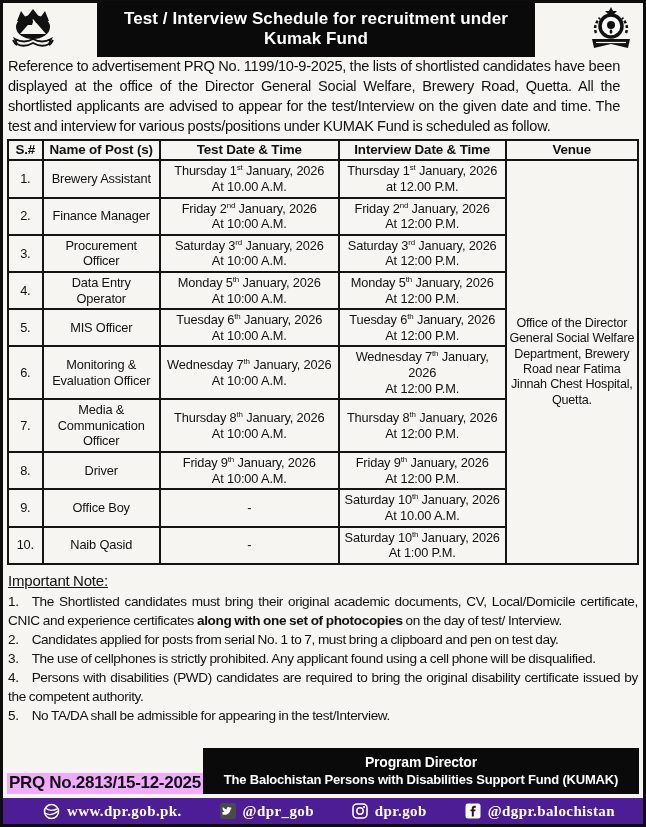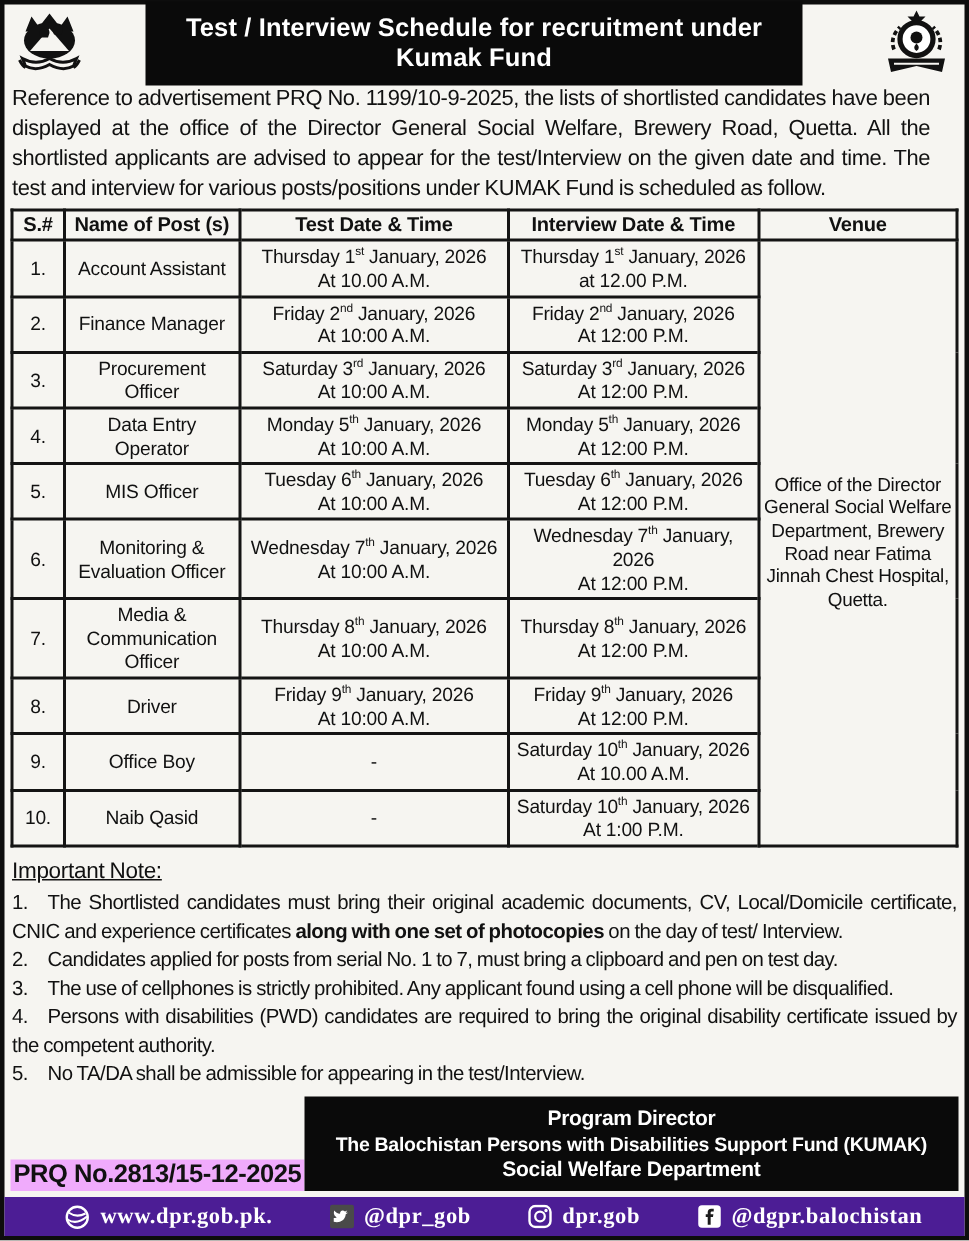--- a/index.html
+++ b/index.html
@@ -142,21 +142,21 @@
         <th>S.#</th>
         <th>Name of Post (s)</th>
         <th>Test Date &amp; Time</th>
         <th>Interview Date &amp; Time</th>
         <th>Venue</th>
       </tr>
     </thead>
     <tbody>
       <tr>
         <td>1.</td>
-        <td>Account Assistant</td>
+        <td>Brewery Assistant</td>
         <td>
             <div class="dt">Thursday 1<sup>st</sup> January, 2026</div>
             <div class="dt">At 10.00 A.M.</div>
           </td>
         <td>
             <div class="dt">Thursday 1<sup>st</sup> January, 2026</div>
             <div class="dt"></div>
             <div class="dt">at 12.00 P.M.</div>
           </td>
         <td class="venue-cell" rowspan="10">Office of the Director General Social Welfare Department, Brewery Road near Fatima Jinnah Chest Hospital, Quetta.</td>
@@ -288,21 +288,20 @@
     <div class="note"><span class="note-num">3.</span><span>The use of cellphones is strictly prohibited. Any applicant found using a cell phone will be disqualified.</span><b></b><span></span></div>
     <div class="note"><span class="note-num">4.</span><span>Persons with disabilities (PWD) candidates are required to bring the original disability certificate issued by the competent authority.</span><b></b><span></span></div>
     <div class="note"><span class="note-num">5.</span><span>No TA/DA shall be admissible for appearing in the test/Interview.</span><b></b><span></span></div>
   </div>
 
   <div class="footer-row">
     <div class="prq">PRQ No.2813/15-12-2025</div>
     <div class="sig-box">
       <div class="sig-line">Program Director</div>
       <div class="sig-line long">The Balochistan Persons with Disabilities Support Fund (KUMAK)</div>
-      <div class="sig-line">Social Welfare Department</div>
     </div>
   </div>
 
   <div class="social-bar">
     <div class="social-item">
       <span>
         <svg width="17" height="17" viewBox="0 0 17 17">
             <circle cx="8.5" cy="8.5" r="7" fill="none" stroke="#fff" stroke-width="1.6"></circle>
             <path d="M2,10 q6,4 13,-2 M3,5.5 q5,3.5 11,0.5" stroke="#fff" stroke-width="1.4" fill="none"></path>
           </svg>

